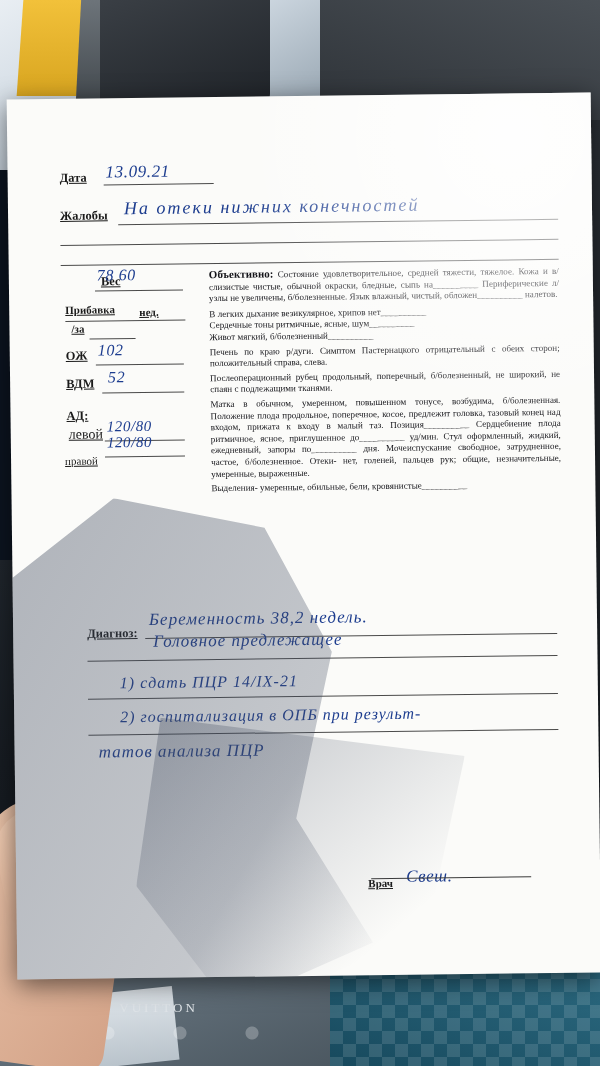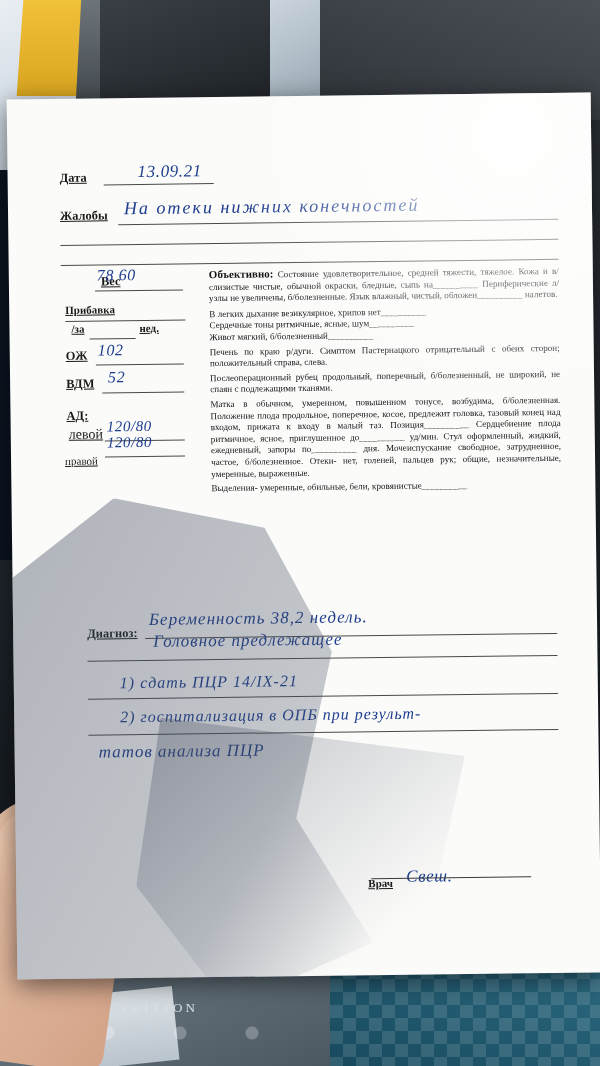--- a/index.html
+++ b/index.html
@@ -155,37 +155,37 @@
   <div class="bag-card"></div>
   <div class="bag-logo">LOUIS VUITTON</div>
   <div class="hand"></div>
   <div class="thumb"></div>
 </div>
 
 <div id="sheet">
   <div class="paper-inner">
 
     <div class="f lbl" style="left:52px;top:72px;">Дата</div>
-    <div class="f hand-w" style="left:98px;top:64px;font-size:17px;margin-left:32px;">13.09.21</div>
+    <div class="f hand-w" style="left:98px;top:64px;font-size:17px;">13.09.21</div>
     <div class="line" style="left:96px;top:86px;width:110px;"></div>
 
     <div class="f lbl" style="left:52px;top:110px;">Жалобы</div>
     <div class="f hand-w" style="left:116px;top:100px;font-size:18px;letter-spacing:2px;">На отеки нижних конечностей</div>
     <div class="line" style="left:110px;top:126px;width:440px;"></div>
     <div class="line" style="left:52px;top:146px;width:498px;"></div>
     <div class="line" style="left:52px;top:166px;width:498px;"></div>
 
     <div class="f lbl" style="left:56px;top:176px;margin-left:36px;">Вес</div>
     <div class="f hand-w" style="left:88px;top:168px;font-size:16px;font-style:italic;">78 60</div>
     <div class="line" style="left:86px;top:192px;width:88px;"></div>
 
     <div class="f lbl" style="left:56px;top:205px;font-size:11px;">Прибавка</div>
     <div class="line" style="left:56px;top:222px;width:120px;"></div>
     <div class="f lbl" style="left:62px;top:224px;font-size:11px;">/за</div>
-    <div class="f lbl" style="left:130px;top:224px;font-size:11px;">нед.</div>
+    <div class="f lbl" style="left:130px;top:208px;font-size:11px;">нед.</div>
     <div class="line" style="left:80px;top:240px;width:46px;"></div>
 
     <div class="f lbl" style="left:56px;top:250px;">ОЖ</div>
     <div class="f hand-w" style="left:88px;top:243px;font-size:16px;">102</div>
     <div class="line" style="left:86px;top:266px;width:88px;"></div>
 
     <div class="f lbl" style="left:56px;top:278px;">ВДМ</div>
     <div class="f hand-w" style="left:98px;top:270px;font-size:16px;">52</div>
     <div class="line" style="left:92px;top:294px;width:82px;"></div>
 

